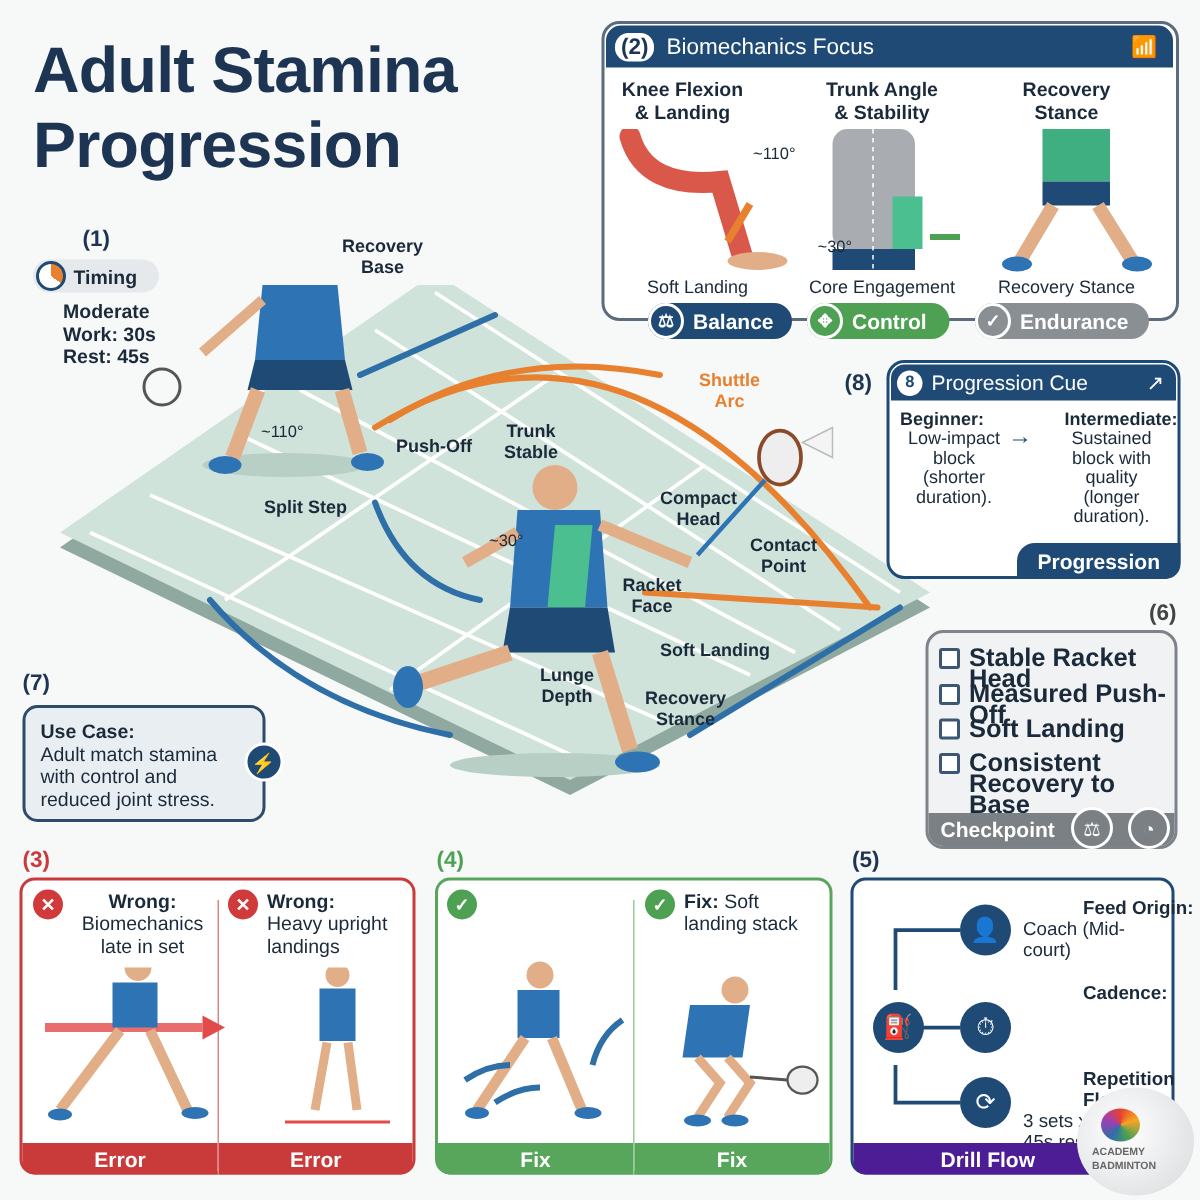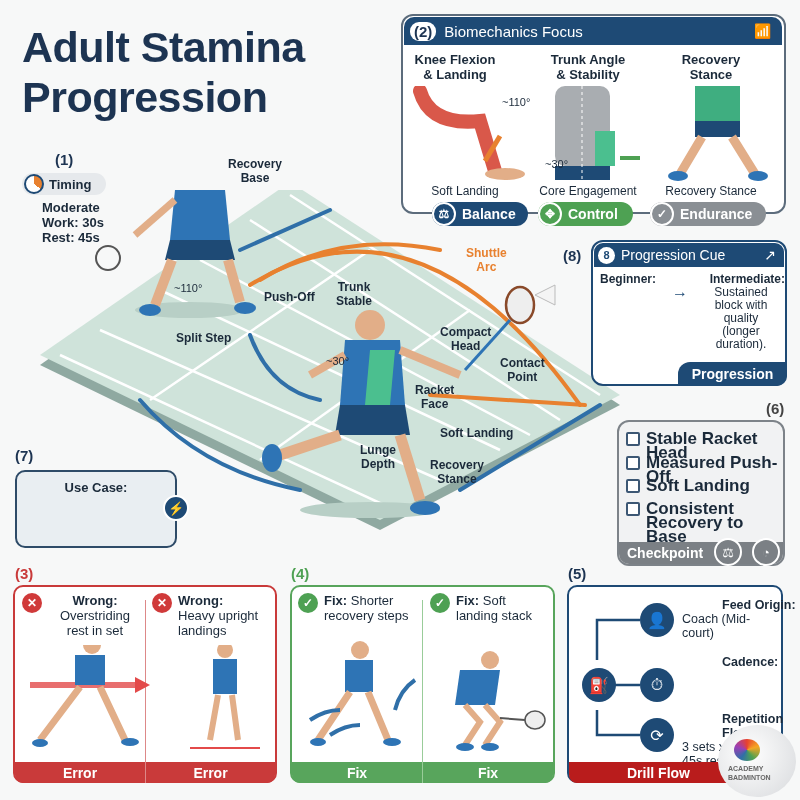--- a/index.html
+++ b/index.html
@@ -35,21 +35,21 @@
 
   
   .chk { left: 617px; top: 420px; width: 168px; height: 146px; border: 2px solid #7d8389; border-radius: 12px; background: #f1f2f3; }
   .chk-item { left: 626px; display: flex; gap: 6px; font-weight: 700; font-size: 17px; line-height: 14px; }
   .chk-item .box { width: 14px; height: 14px; border: 2px solid #3c5774; border-radius: 2px; flex: none; background: #fff; }
   .chk-foot { left: 619px; top: 542px; width: 164px; height: 22px; background: #7b8085; border-radius: 0 0 10px 10px; color: #fff; font-weight: 700; font-size: 14px; padding-left: 8px; display: flex; align-items: center; }
   .round-ic { width: 28px; height: 28px; border-radius: 50%; background: #7b8085; border: 2px solid #fff; color: #fff; display: flex; align-items: center; justify-content: center; font-size: 13px; }
 
   
   .use { left: 15px; top: 470px; width: 162px; height: 78px; border: 2px solid #2e4b68; border-radius: 10px; background: #e9eef2; padding: 8px 10px; font-size: 13px; line-height: 15px; }
-  .use b { display: block; text-align: center; }
+  .use b { display: block; }
 
   
   .panel { top: 585px; height: 198px; border-radius: 10px; border: 2px solid; background: #fff; }
   .panel.red { left: 13px; width: 264px; border-color: #c93a3a; }
   .panel.green { left: 290px; width: 265px; border-color: #58a55c; }
   .panel.blue { left: 567px; width: 216px; border-color: #1e4a75; }
   .pfoot { top: 762px; height: 21px; color: #fff; font-weight: 700; font-size: 14px; display: flex; align-items: center; justify-content: center; }
   .ptext { top: 593px; font-size: 13px; line-height: 15px; display: flex; gap: 6px; }
   .badge { width: 20px; height: 20px; border-radius: 50%; color: #fff; font-weight: 700; font-size: 12px; display: flex; align-items: center; justify-content: center; flex: none; }
   .badge.red { background: #d03a3a; }
@@ -204,20 +204,21 @@
 
 <div class="abs num" style="left:563px;top:247px;">(8)</div>
 <div class="abs prog"></div>
 <div class="abs prog-head">
   <span class="n">8</span>
   <span>Progression Cue</span>
   <span style="margin-left:auto;margin-right:8px;">↗</span>
 </div>
 <div class="abs" style="left:600px;top:273px;width:72px;font-size:12px;line-height:13px;text-align:center;">
   <div style="font-weight:700;text-align:left;">Beginner:</div>
+  <div>Low-impact block (shorter duration).</div>
 </div>
 <div class="abs" style="left:672px;top:283px;font-size:16px;color:#1e4a75;">→</div>
 <div class="abs" style="left:697px;top:273px;width:88px;font-size:12px;line-height:13px;text-align:center;">
   <div style="font-weight:700;text-align:right;">Intermediate:</div>
   <div style="padding:0 10px;">Sustained block with quality (longer duration).</div>
 </div>
 <div class="abs prog-foot">Progression</div>
 
 <div class="abs num" style="left:766px;top:400px;color:#444;">(6)</div>
 <div class="abs chk"></div>
@@ -239,29 +240,30 @@
   </div>
 <div class="abs chk-foot">
     <span>Checkpoint</span>
   </div>
 <div class="abs round-ic" style="left:714px;top:538px;">⚖</div>
 <div class="abs round-ic" style="left:752px;top:538px;">◔</div>
 
 <div class="abs num" style="left:15px;top:447px;">(7)</div>
 <div class="abs use">
   <b>Use Case:</b>
+  <span>Adult match stamina with control and reduced joint stress.</span>
 </div>
 <div class="abs" style="left:163px;top:495px;width:26px;height:26px;border-radius:50%;background:#1e4a75;color:#fff;display:flex;align-items:center;justify-content:center;font-size:13px;border:2px solid #fff;">⚡</div>
 
 <div class="abs num" style="left:15px;top:565px;color:#c93a3a;">(3)</div>
 <div class="abs panel red"></div>
 <div class="abs divider" style="left:145px;background:#d88;"></div>
 <div class="abs ptext" style="left:22px;width:120px;">
   <span class="badge red">✕</span>
-  <div style="text-align:center;"><b>Wrong:</b><div>Overstriding rest in set</div></div>
+  <div style="text-align:center;"><b>Wrong:</b><div>Biomechanics late in set</div></div>
 </div>
 <div class="abs ptext" style="left:152px;width:120px;">
   <span class="badge red">✕</span>
   <div><b>Wrong:</b><div>Heavy upright landings</div></div>
 </div>
 <svg class="abs" style="left:20px;top:645px;" width="250" height="110">
   <path d="M10,40 L115,40" stroke="#e34a4a" stroke-width="6" opacity="0.8"></path>
   <polygon points="115,32 130,40 115,48" fill="#e34a4a"></polygon>
   <circle cx="72" cy="0" r="9" fill="#e2ae88"></circle>
   <rect x="55" y="10" width="30" height="30" fill="#2e74b5"></rect>
@@ -274,21 +276,20 @@
   <line x1="170" y1="103" x2="240" y2="103" stroke="#e34a4a" stroke-width="2"></line>
 </svg>
 <div class="abs pfoot" style="left:15px;width:130px;background:#c93a3a;border-radius:0 0 0 8px;">Error</div>
 <div class="abs pfoot" style="left:146px;width:129px;background:#c93a3a;border-radius:0 0 8px 0;">Error</div>
 
 <div class="abs num" style="left:291px;top:565px;color:#4ea153;">(4)</div>
 <div class="abs panel green"></div>
 <div class="abs divider" style="left:422px;background:#9c9;"></div>
 <div class="abs ptext" style="left:298px;width:122px;">
   <span class="badge green">✓</span>
-  <div><b>Fix:</b> <span>Shorter recovery steps</span></div>
 </div>
 <div class="abs ptext" style="left:430px;width:120px;">
   <span class="badge green">✓</span>
   <div><b>Fix:</b> <span>Soft landing stack</span></div>
 </div>
 <svg class="abs" style="left:300px;top:640px;" width="250" height="115">
   <circle cx="60" cy="10" r="9" fill="#e2ae88"></circle>
   <rect x="45" y="20" width="28" height="32" fill="#2e74b5"></rect>
   <path d="M50,52 L18,100 M68,52 L88,100" stroke="#e2ae88" stroke-width="7"></path>
   <ellipse cx="18" cy="102" rx="8" ry="4" fill="#2e74b5"></ellipse>
@@ -319,19 +320,19 @@
   <b>Feed Origin:</b>
   <span style="display:block;width:80px;">Coach (Mid-court)</span>
 </div>
 <div class="abs flow-txt" style="left:682px;top:655px;">
   <b>Cadence:</b>
 </div>
 <div class="abs flow-txt" style="left:682px;top:712px;">
   <b>Repetition Flow:</b>
   <span style="display:block;width:60px;">3 sets x 2 45s rest</span>
 </div>
-<div class="abs pfoot" style="left:569px;width:212px;background:#b91c1c;border-radius:0 0 8px 8px;justify-content:flex-start;padding-left:58px;">Drill Flow</div>
+<div class="abs pfoot" style="left:569px;width:212px;background:#4c1d95;border-radius:0 0 8px 8px;justify-content:flex-start;padding-left:58px;">Drill Flow</div>
 
 <div class="abs logo">
   <div style="position:absolute;left:16px;top:14px;width:26px;height:22px;border-radius:50%;background:conic-gradient(#e8412f,#f5a623,#4ea153,#2f6fa8,#9b3fb5,#e8412f);"></div>
   <div style="position:absolute;left:10px;top:40px;font-size:7px;font-weight:700;color:#666;">ACADEMY</div>
   <div style="position:absolute;left:10px;top:49px;font-size:7px;font-weight:700;color:#666;">BADMINTON</div>
 </div>
 
 </body></html>

